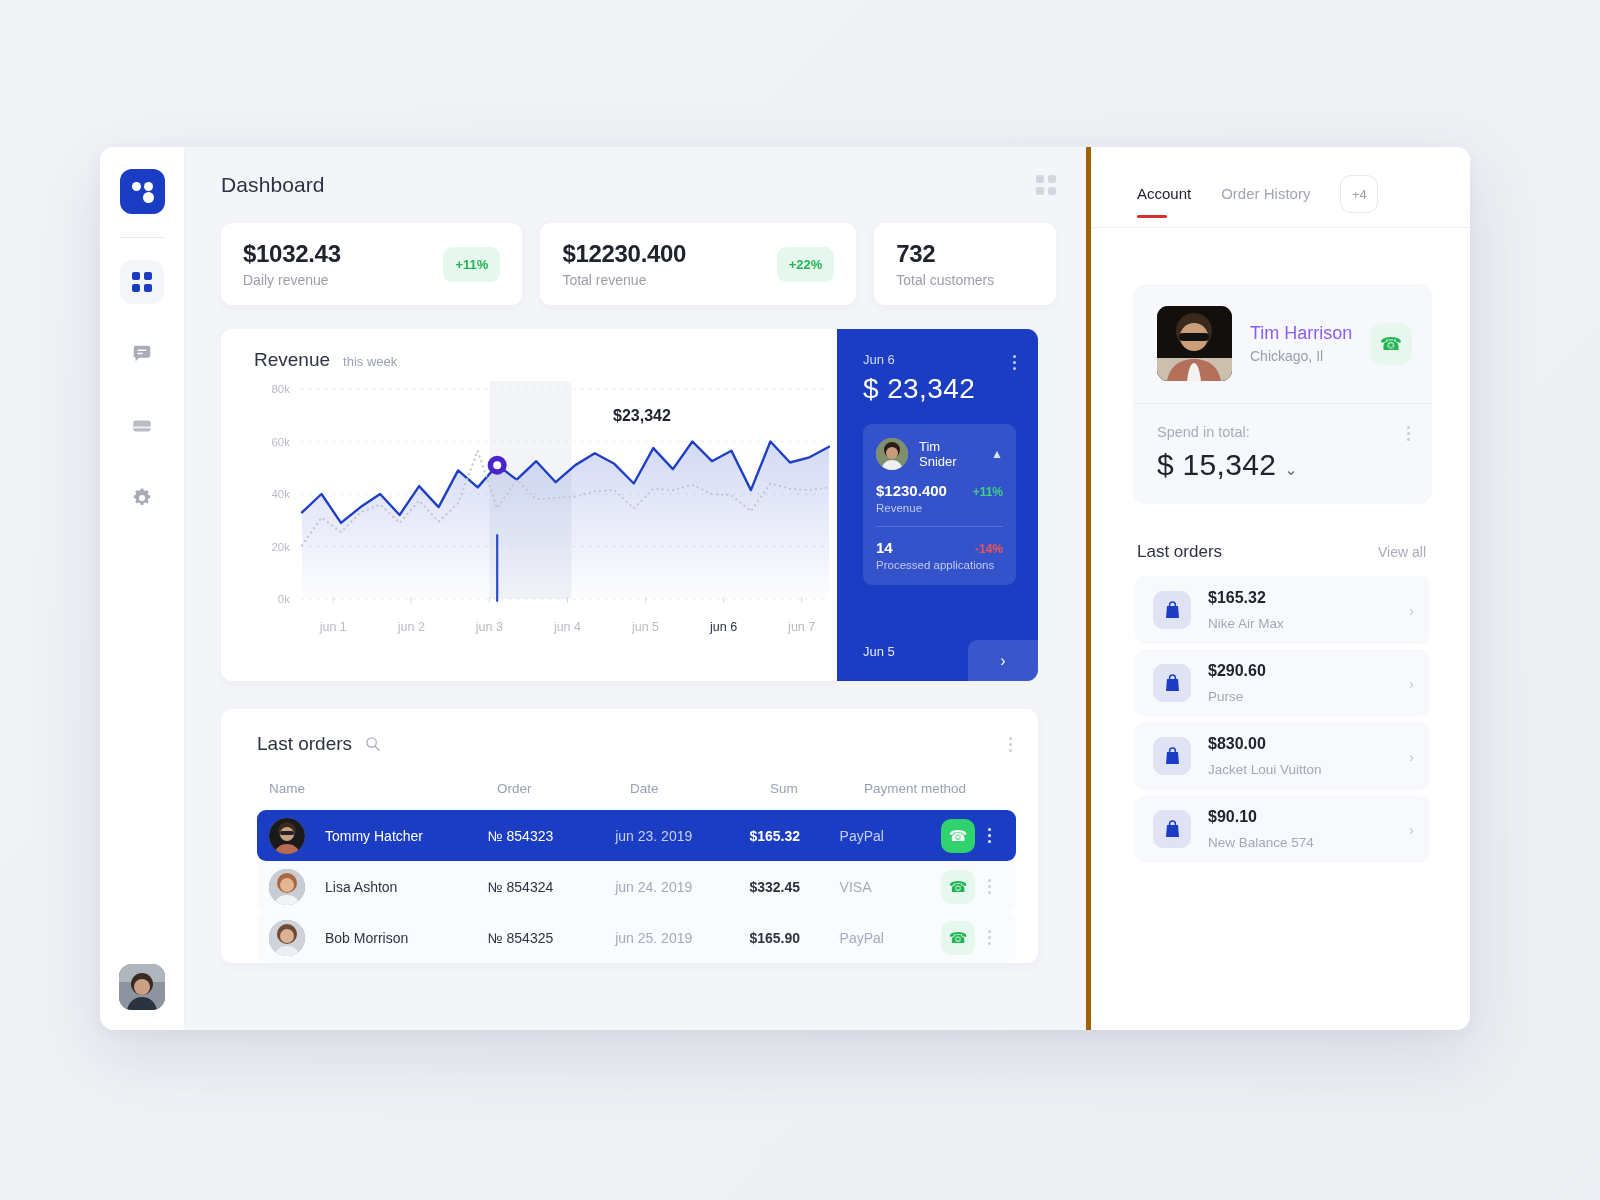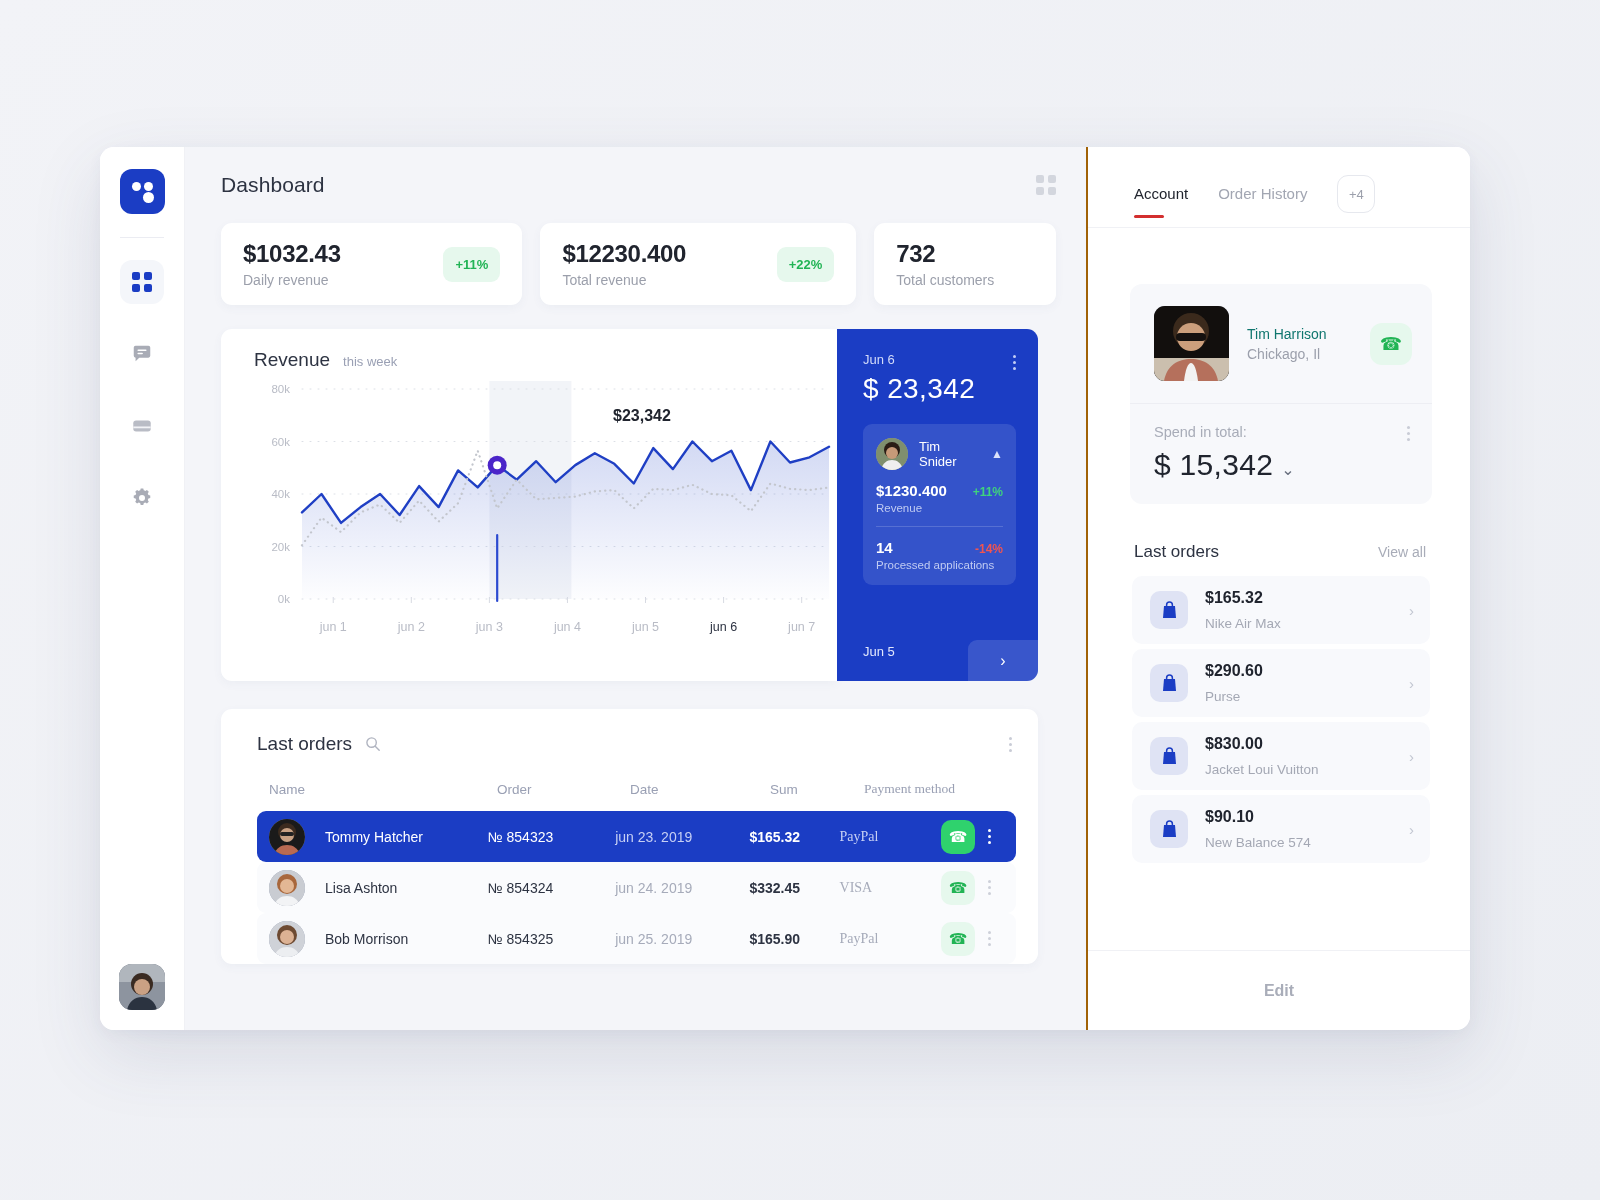--- a/index.html
+++ b/index.html
@@ -163,21 +163,21 @@
   .orders-title { font-size: 19px; color: #2d3342; }
   .srch { color: #b0b4c0; font-size: 15px; }
   .orders-kebab { position: absolute; right: 26px; top: 28px; display:flex; flex-direction:column; gap:3px; }
   .orders-kebab i { width: 3px; height: 3px; border-radius: 50%; background: #c9ccd6; display:block; }
   .thead, .trow { display: flex; align-items: center; }
   .thead { font-size: 13.5px; color: #9aa0b4; padding: 0 0 14px 12px; }
   .c-name { width: 228px; }
   .c-order { width: 133px; }
   .c-date { width: 140px; }
   .c-sum { width: 94px; }
-  .c-pay { width: 106px; font-family: Liberation Serif, serif; }
+  .c-pay { width: 106px; }
   .c-act { width: 78px; display: flex; align-items: center; gap: 13px; }
   .trow {
     height: 51px; border-radius: 9px; padding-left: 12px; 
     background: #fafbfd; font-size: 14px; color: #2d3342;
   }
   .trow.sel { background: #1b3dc4; color: #fff; }
   .av { width: 36px; height: 36px; border-radius: 50%; overflow: hidden; background: #95a0b5; flex:0 0 36px; }
   .rname { margin-left: 20px; }
   .trow .c-name { display: flex; align-items: center; }
   .dim { color: #a6abba; }
@@ -190,21 +190,21 @@
   }
   .trow.sel .phone { background: #2fd26d; color: #fff; }
   .rk { display: flex; flex-direction: column; gap: 3px; }
   .rk i { width: 3px; height: 3px; border-radius: 50%; background: #cdd0d9; display:block; }
   .trow.sel .rk i { background: #fff; }
 
   
   .right {
     width: 384px; flex: 0 0 384px;
     background: #fff;
-    border-left: 2px solid #a16207;
+    border-left: 5px solid #a16207;
     display: flex; flex-direction: column;
   }
   .tabs { display: flex; align-items: center; gap: 30px; padding: 28px 0 0 46px; position: relative; }
   .tab { font-size: 15px; color: #a2a6b2; padding-bottom: 16px; position: relative; }
   .tab.active { color: #20242e; }
   .tab.active::after {
     content:''; position:absolute; left: 0; bottom: 0;
     width: 30px; height: 3px; background: #d32f2f; border-radius: 2px;
   }
   .tab-more {
@@ -215,21 +215,21 @@
   .tabs-rule { height: 1px; background: #f0f1f5; }
 
   .profile-card {
     margin: 56px 38px 0 42px;
     background: #f7f8fb; border-radius: 12px;
     overflow: hidden;
   }
   .profile-top { display: flex; align-items: center; padding: 22px 20px 22px 24px; }
   .p-av { width: 75px; height: 75px; border-radius: 11px; overflow: hidden; background: #6f7582; flex:0 0 75px; }
   .p-meta { flex: 1 1 auto; margin-left: 18px; }
-  .p-name { font-size: 14px; color: #0f766e; }
+  .p-name { font-size: 18px; color: #8b5cf6; }
   .p-loc { font-size: 14px; color: #9b9fab; margin-top: 4px; }
   .p-call { width: 42px; height: 42px; border-radius: 12px; background: #e6f8ed; color: #22b455;
             display: flex; align-items: center; justify-content: center; font-size: 18px; }
   .spend { border-top: 1px solid #edeef3; padding: 20px 20px 22px 24px; position: relative; }
   .spend-lbl { font-size: 14.5px; color: #a8acb8; }
   .spend-val { font-size: 30px; color: #20242e; margin-top: 8px; letter-spacing: .3px; }
   .spend-chev { font-size: 16px; color: #6b7280; margin-left: 8px; }
   .spend-kebab { position: absolute; right: 22px; top: 22px; display:flex; flex-direction:column; gap:3px; }
   .spend-kebab i { width: 3px; height: 3px; border-radius: 50%; background: #c9ccd6; display:block; }
 
@@ -631,19 +631,16 @@
           </span>
           <div class="lo-meta">
             <div class="lo-price">$90.10</div>
             <div class="lo-name">New Balance 574</div>
           </div>
           <span class="lo-chev">›</span>
         </div>
       </div>
 
       <div class="right-spacer"></div>
-      <div class="edit-bar">
-        <span class="edit-txt">Edit</span>
-      </div>
     </div>
 
   </div>
 </div>
 
 </body></html>

